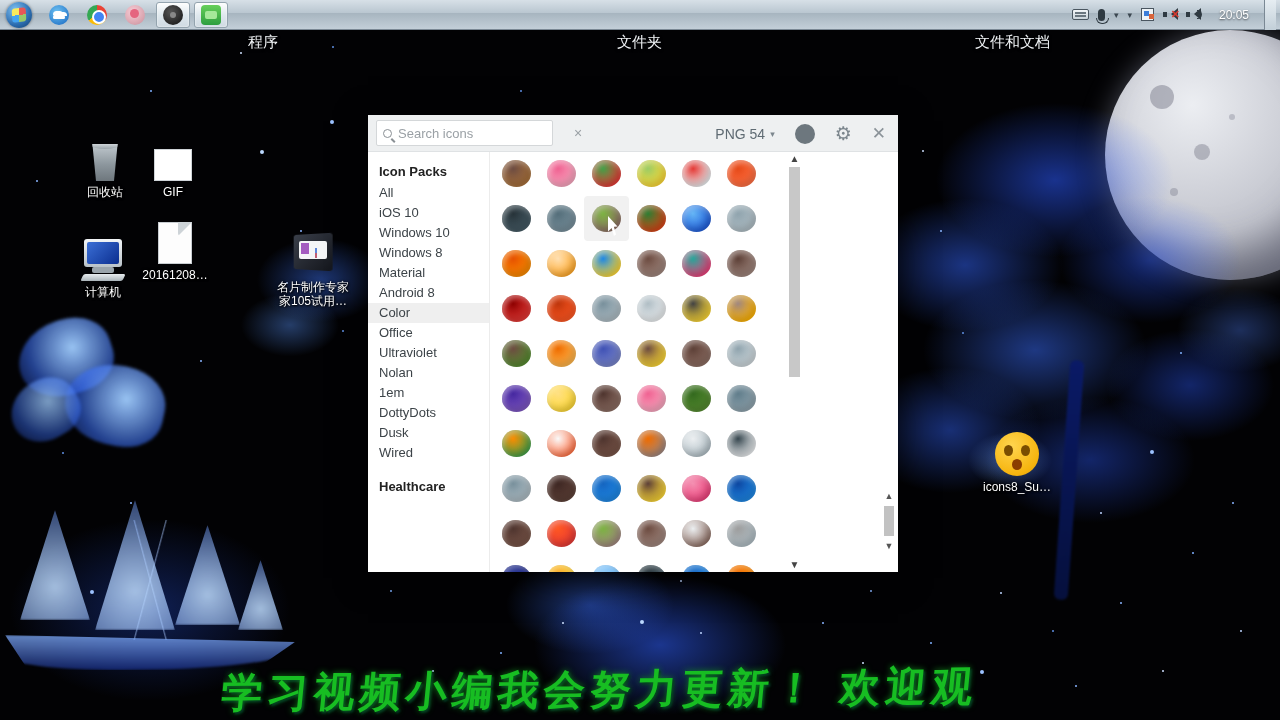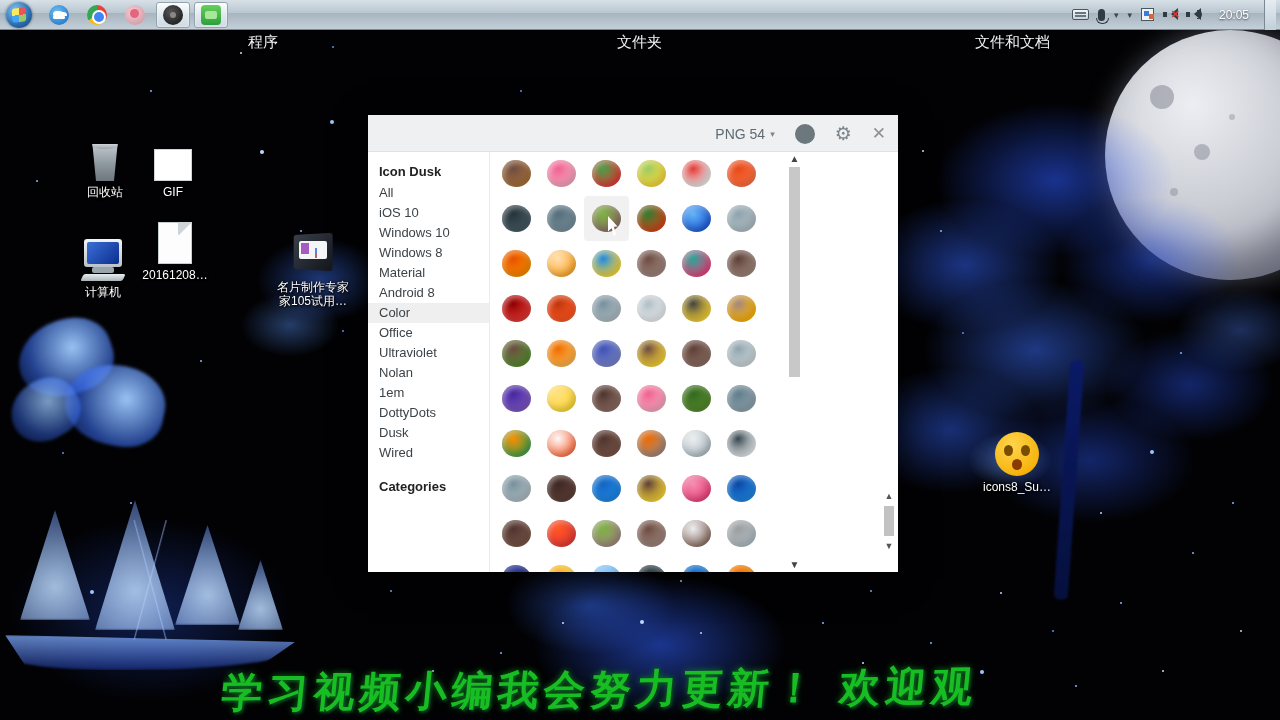--- a/index.html
+++ b/index.html
@@ -299,51 +299,56 @@
           <div class="lbl">icons8_Su…</div>
         </div>
       </div>
 
     <div class="marquee">学习视频小编我会努力更新！  欢迎观</div>
 
   </div>
 
   <div class="appwin">
     <div class="win-head">
+      <div class="searchbox">
+        <div class="mag"></div>
+        <input type="text" placeholder="Search icons" style="">
+        <span class="sclear">×</span>
+      </div>
       <div class="head-right">
         <div class="fmt">
           <span>PNG 54</span>
           <span class="caret2">▾</span>
         </div>
         <div class="colorcircle"></div>
         <div class="gear">⚙</div>
         <div class="winclose">✕</div>
       </div>
     </div>
 
     <div class="sidebar">
-      <div class="side-h">Icon Dusk</div>
+      <div class="side-h">Icon Packs</div>
       <div id="packs-list">
           <div class="side-item">All</div>
           <div class="side-item">iOS 10</div>
           <div class="side-item">Windows 10</div>
           <div class="side-item">Windows 8</div>
           <div class="side-item">Material</div>
           <div class="side-item">Android 8</div>
           <div class="side-item sel">Color</div>
           <div class="side-item">Office</div>
           <div class="side-item">Ultraviolet</div>
           <div class="side-item">Nolan</div>
           <div class="side-item">1em</div>
           <div class="side-item">DottyDots</div>
           <div class="side-item">Dusk</div>
           <div class="side-item">Wired</div>
         </div>
       <div class="side-gap"></div>
-      <div class="side-h">Categories</div>
+      <div class="side-h">Healthcare</div>
     </div>
     <div class="side-scroll">
       <div class="sarrow">▲</div>
       <div class="sthumb"></div>
       <div class="sarrow">▼</div>
     </div>
 
     <div class="gridwrap" id="icon-grid">
         <div class="cell" style="left: 2px; top: 0px;">
           <div class="blob" style="background: radial-gradient(circle at 38% 32%, rgb(109, 76, 65), rgb(169, 113, 58) 75%);"></div>

